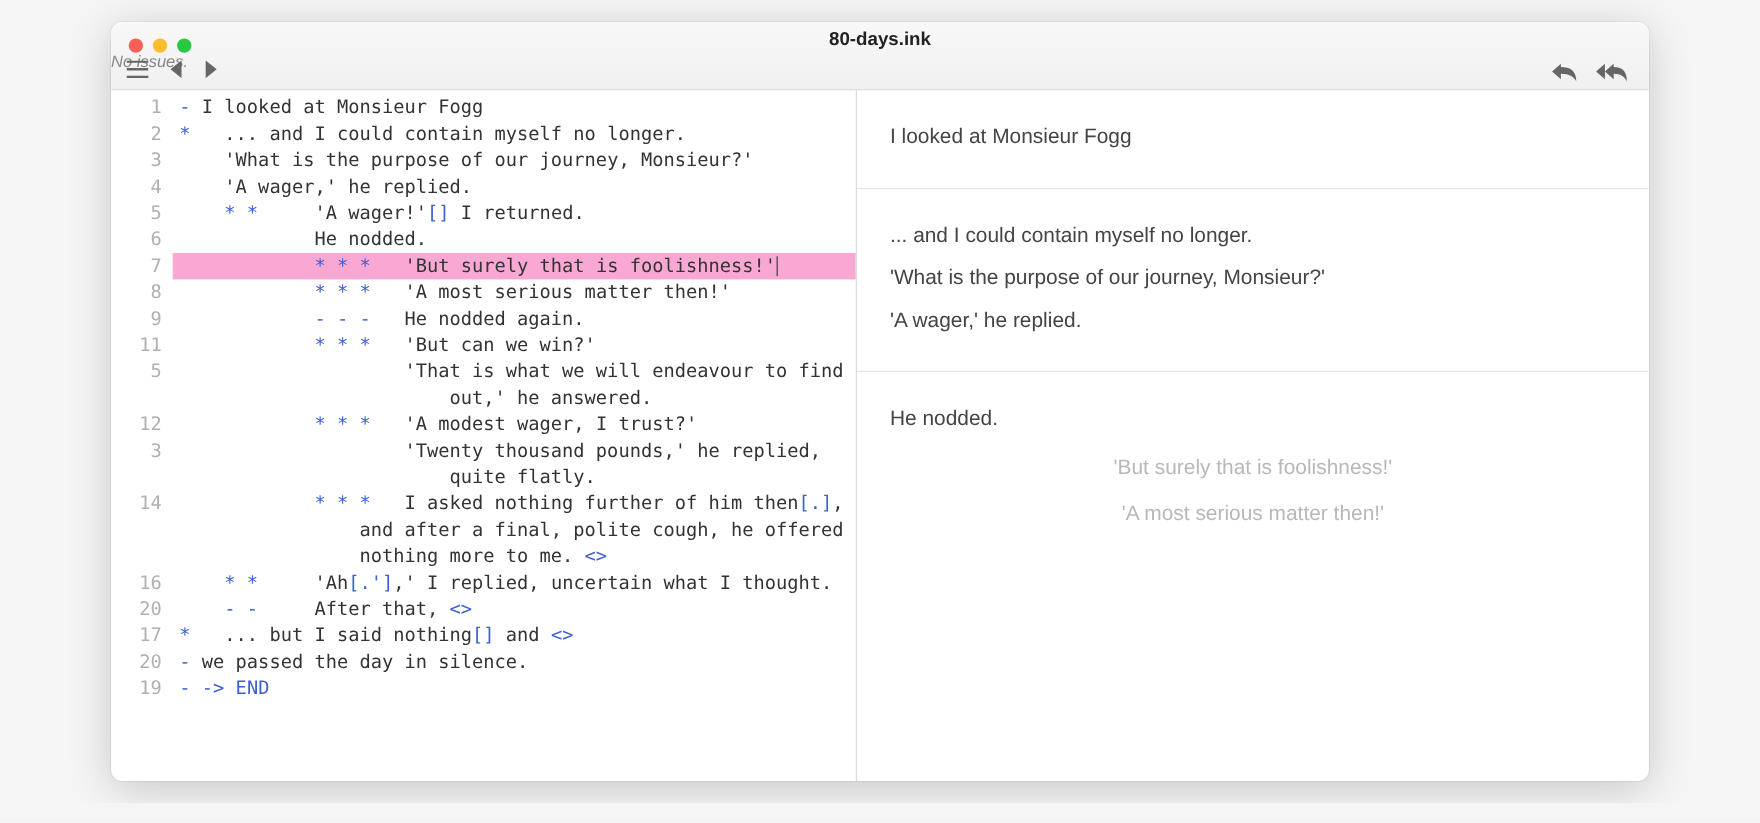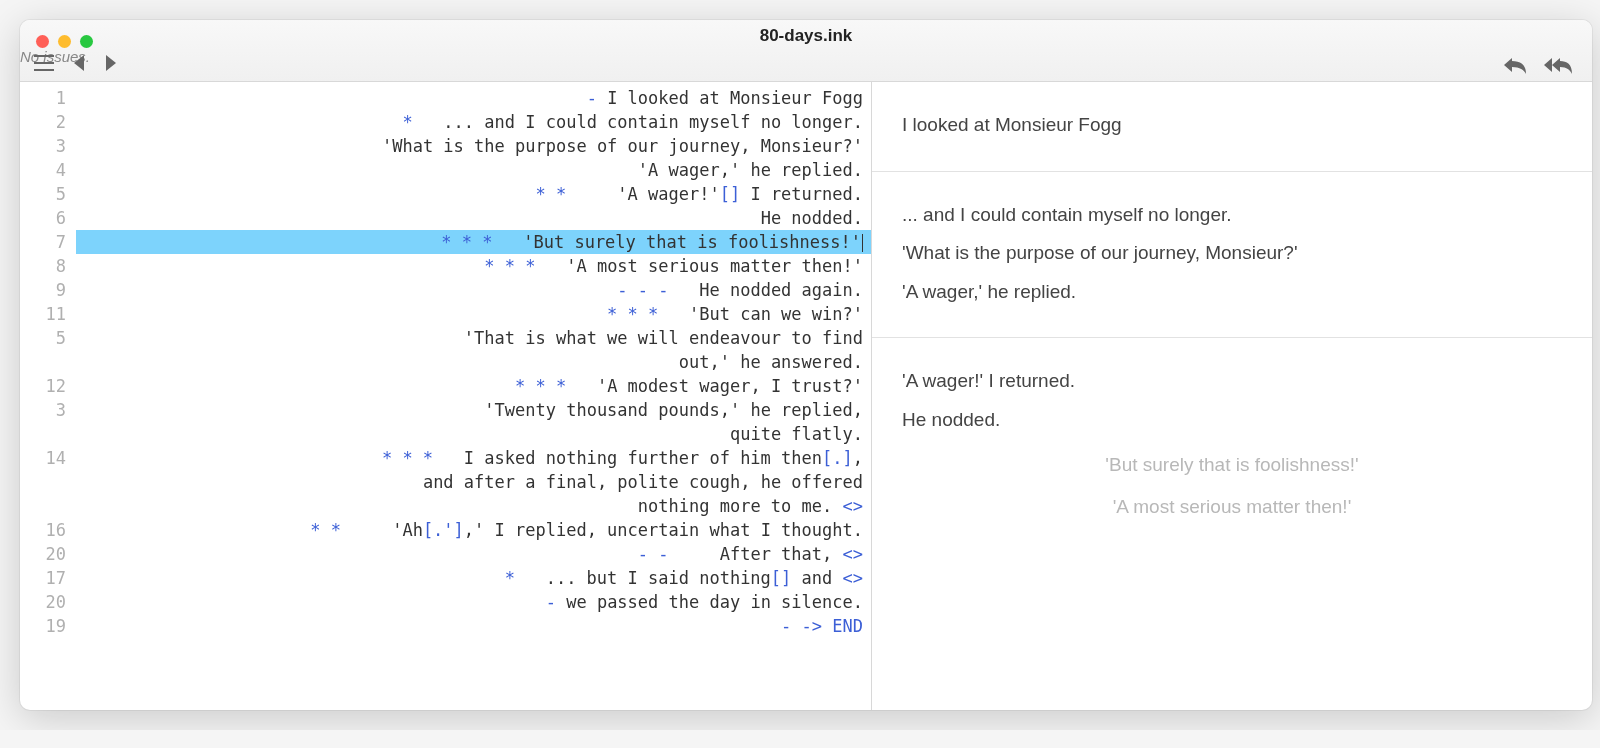--- a/index.html
+++ b/index.html
@@ -2,21 +2,21 @@
 <html><head>
   <meta charset="utf-8">
   <style>
     * { margin: 0; padding: 0; box-sizing: border-box; }
     body {
       font-family: -apple-system, BlinkMacSystemFont, "Segoe UI", sans-serif;
       background: #f5f5f5;
       padding: 20px;
     }
     .window {
-      width: 1572px;
+      width: 1398px;
       height: 690px;
       background: #ffffff;
       border-radius: 10px;
       box-shadow: 0 8px 40px rgba(0,0,0,0.18), 0 0 0 1px rgba(0,0,0,0.05);
       overflow: hidden;
       display: flex;
       flex-direction: column;
       margin: 0 auto;
     }
     .titlebar {
@@ -99,22 +99,22 @@
       padding-right: 10px;
       user-select: none;
       flex-shrink: 0;
     }
     .gutter div { height: 24px; }
     .code {
       flex: 1;
       white-space: pre;
       color: #333;
     }
-    .code-line { height: 24px; padding-left: 6px; padding-right: 8px; position: relative; text-align: right; }
-    .code-line.highlight { background: #7dd3fc; }
+    .code-line { height: 24px; padding-left: 6px; padding-right: 8px; position: relative; }
+    .code-line.highlight { background: #f9a8d4; }
     .tok-bullet { color: #3c5fd6; }
     .tok-divert { color: #3c5fd6; }
     .tok-bracket { color: #3c5fd6; }
     .cursor-bar {
       display:inline-block;
       width:1px;
       height:18px;
       background:#333;
       vertical-align:middle;
       margin-left:1px;
@@ -217,21 +217,20 @@
     <div class="preview" id="preview">
         <div class="preview-block">
           <div class="preview-line">I looked at Monsieur Fogg</div>
         </div>
         <div class="preview-block">
           <div class="preview-line">... and I could contain myself no longer.</div>
           <div class="preview-line">'What is the purpose of our journey, Monsieur?'</div>
           <div class="preview-line">'A wager,' he replied.</div>
         </div>
         <div class="preview-block">
-          <div class="preview-line">'A wager!' I returned.</div>
           <div class="preview-line">He nodded.</div>
           <div class="choice">'But surely that is foolishness!'</div>
           <div class="choice">'A most serious matter then!'</div>
         </div>
       </div>
   </div>
 
 </div>
 
 </body></html>

